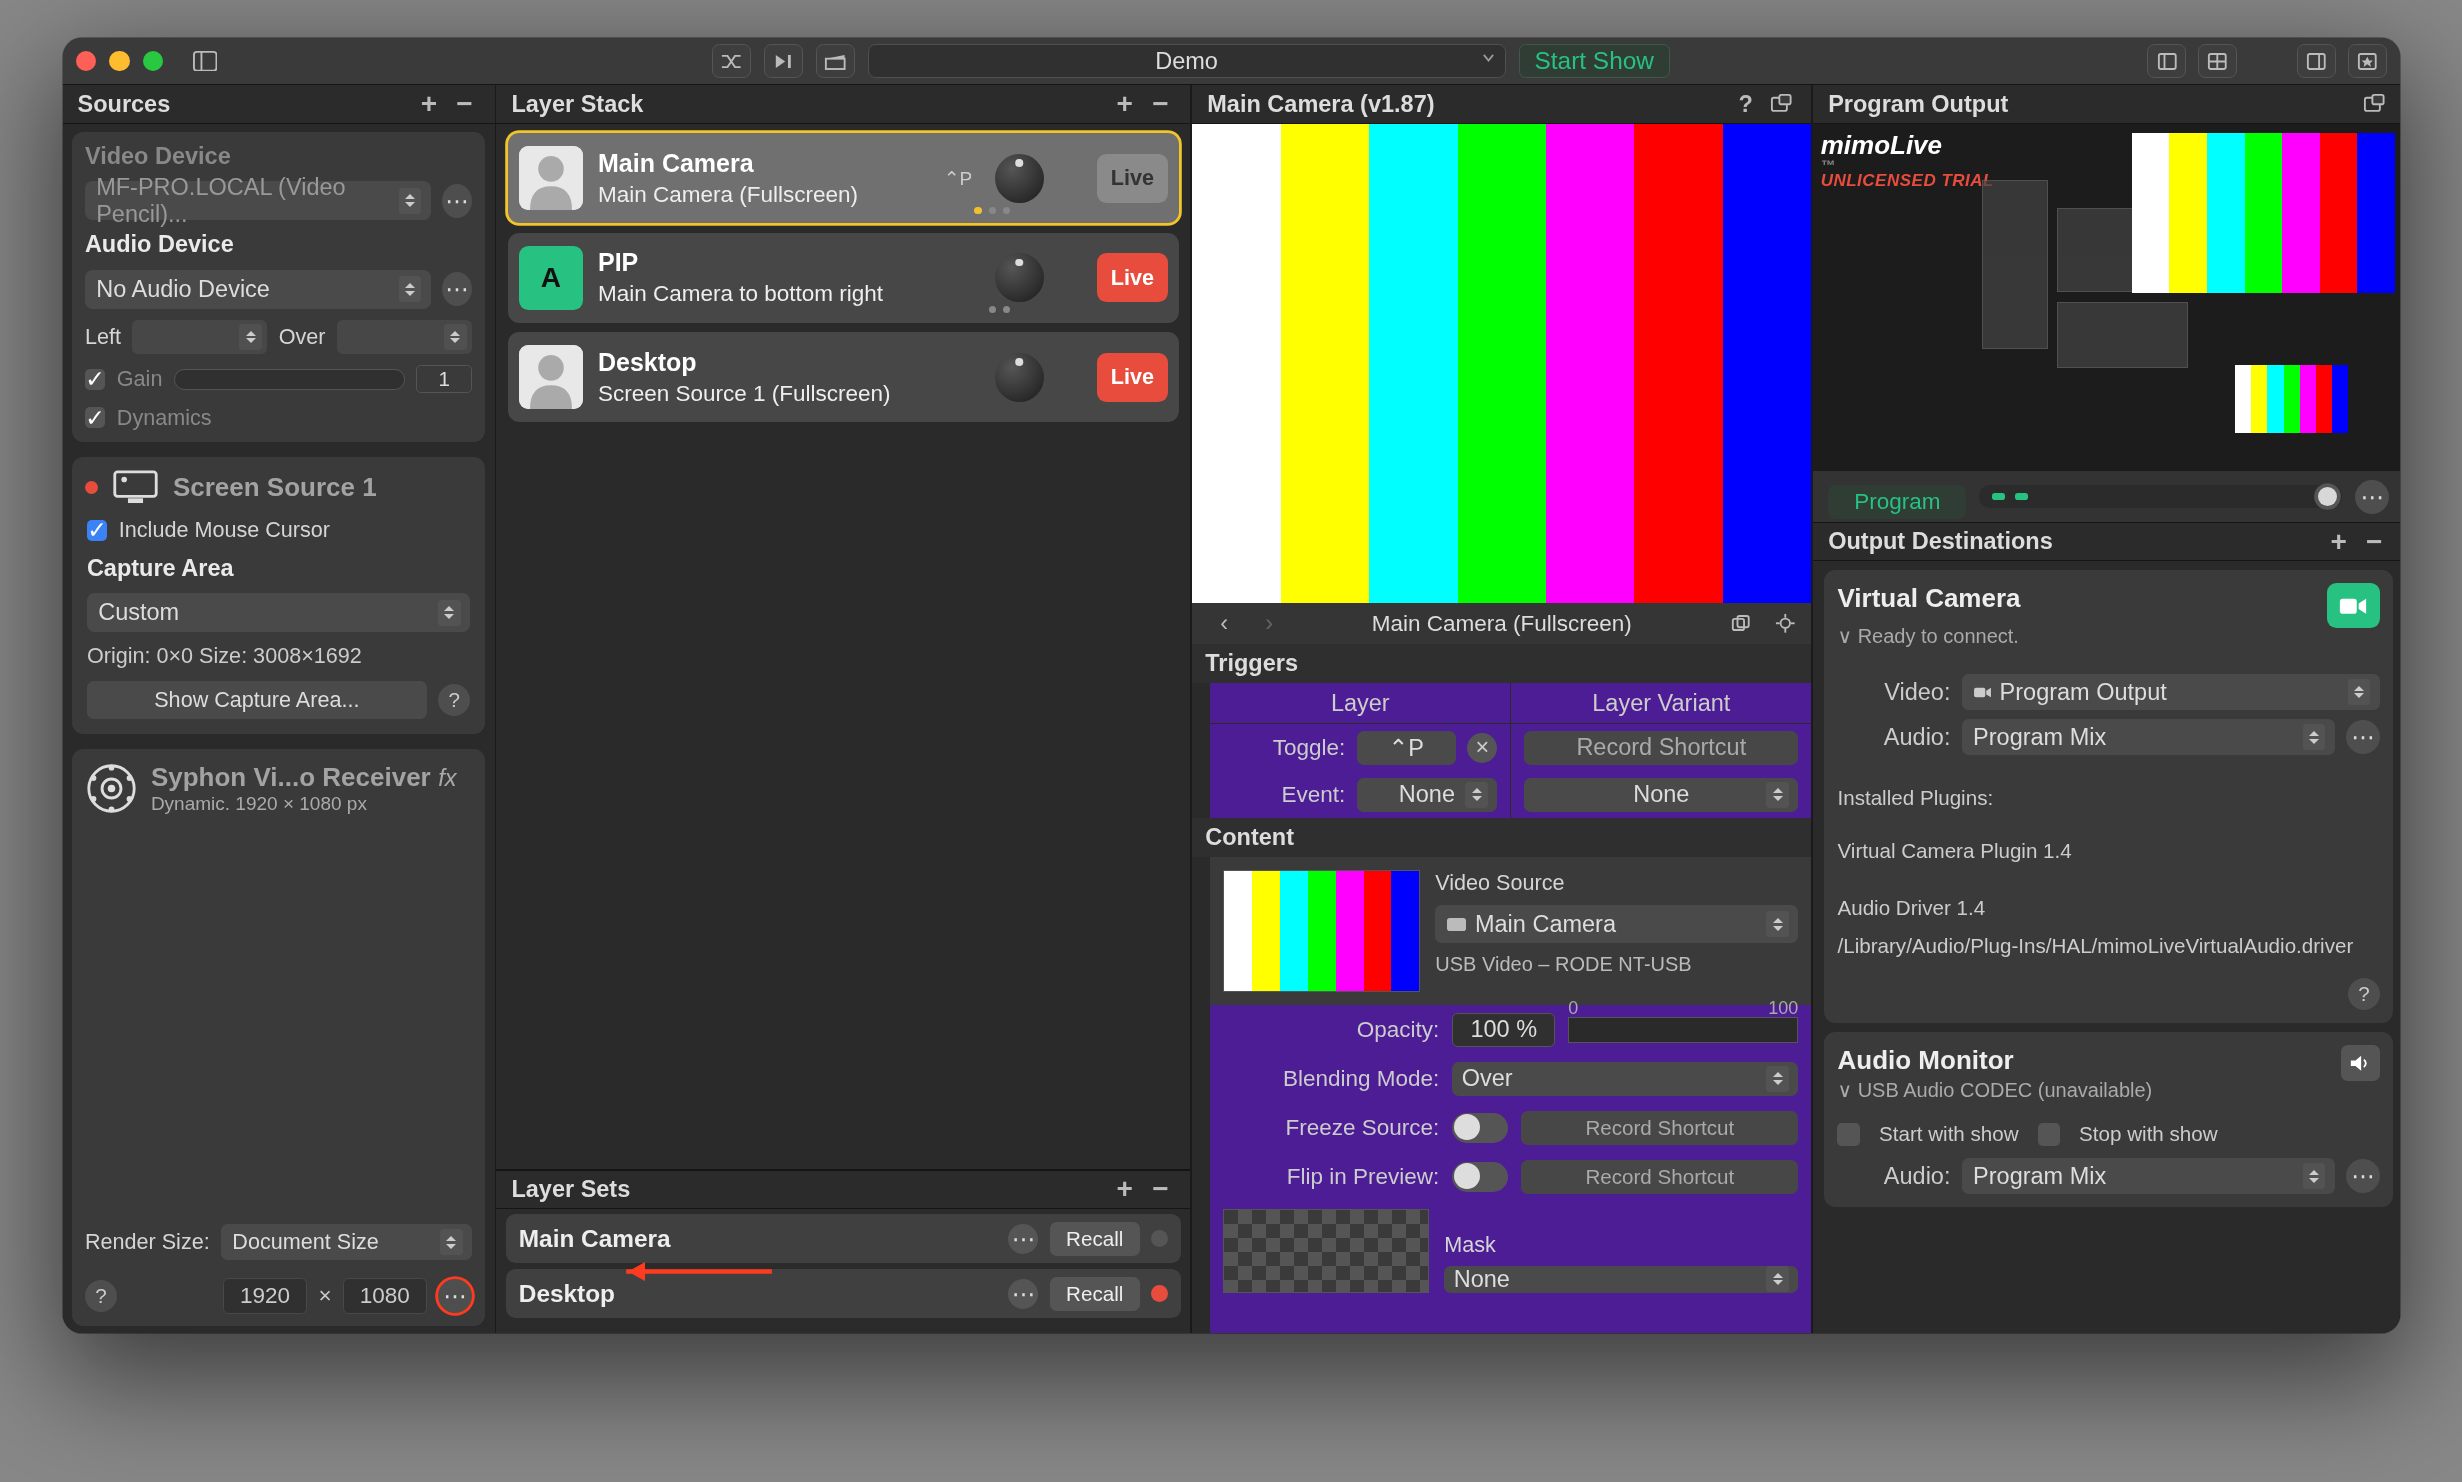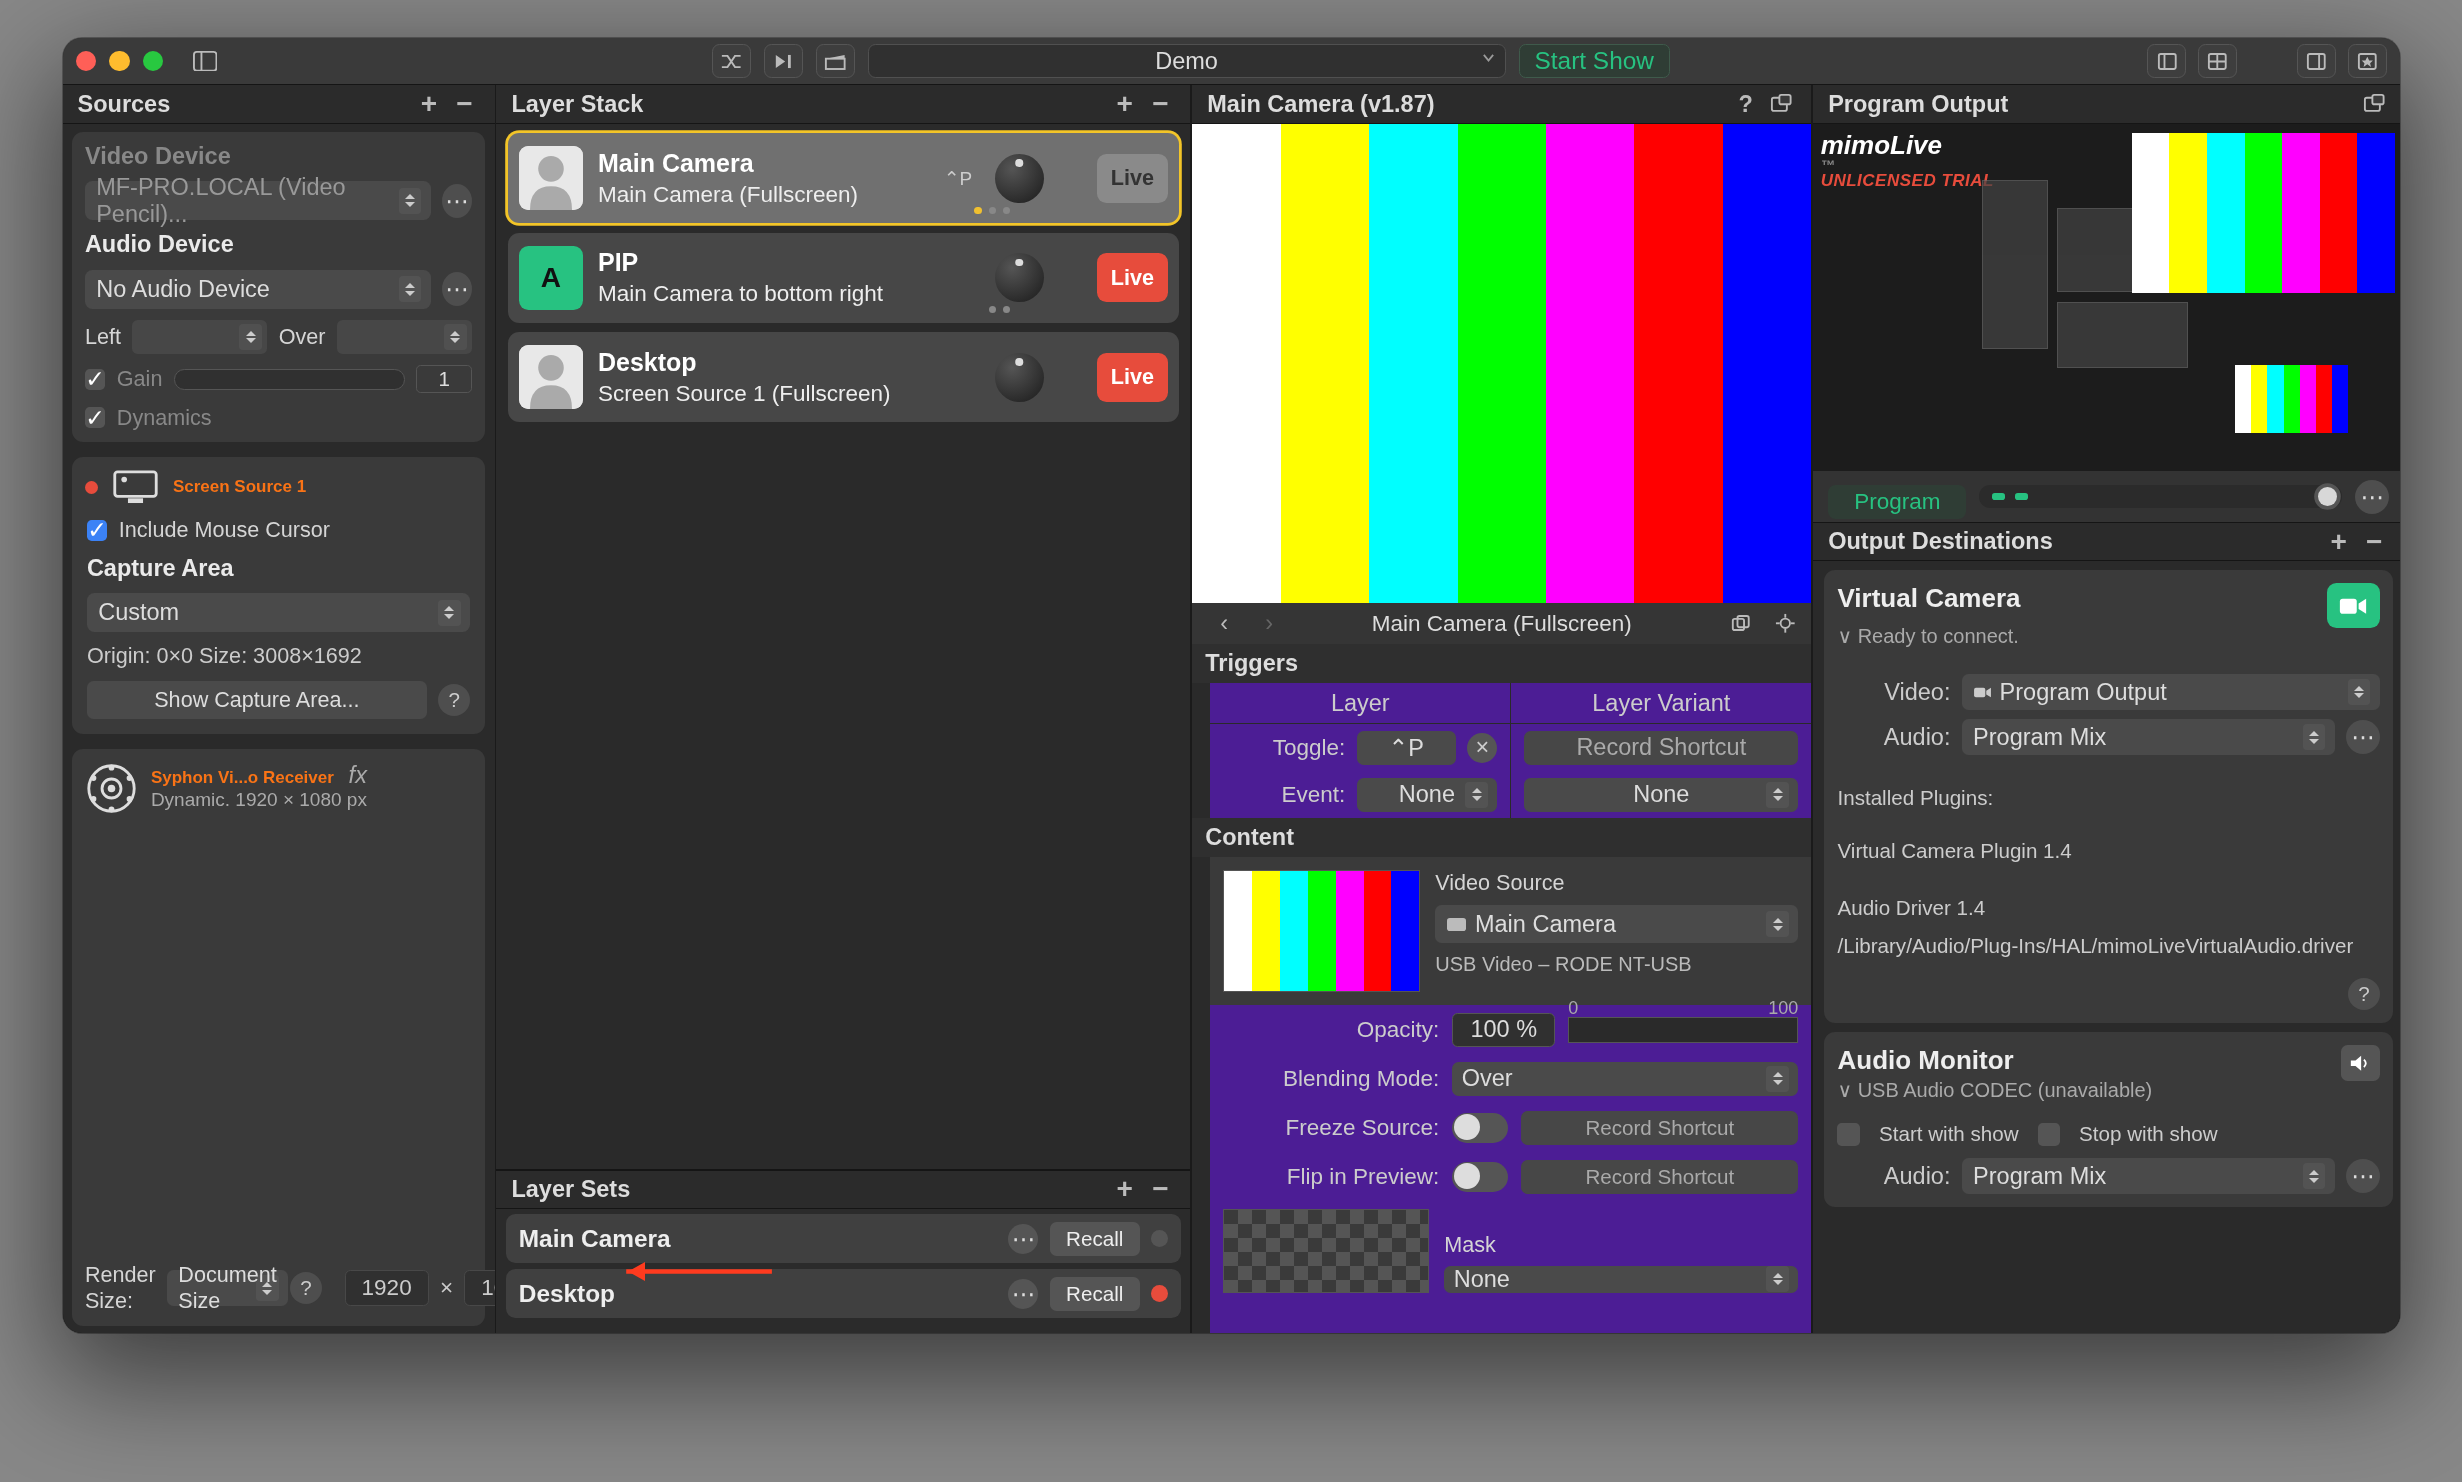--- a/index.html
+++ b/index.html
@@ -71,31 +71,31 @@
   .micro-select .sel-arrows{right:5.6px;}
   .chk{width:20.6px;height:20.6px;border-radius:4.7px;background:#555;display:inline-flex;align-items:center;justify-content:center;color:#fff;flex:0 0 auto;}
   .chk.on{background:var(--accent-blue);}
   .slider-track{flex:1;height:20.6px;background:#303030;border-radius:10.3px;border:0.9px solid #555;}
   .num-box{width:56px;height:28px;background:#3a3a3a;border:0.9px solid #555;border-radius:4.7px;display:flex;align-items:center;justify-content:center;color:#ddd;font-size:20.6px;}
   .src-panel{margin:7.5px 9.4px;background:var(--bg-panel);border-radius:11.3px;display:flex;flex-direction:column;}
   .src-top{display:flex;align-items:center;gap:13px;padding:11.3px 13px;}
   .rec-dot{width:13px;height:13px;background:#e74c3c;border-radius:50%;}
   .mon-icon{width:49px;height:38px;position:relative;}
   .mon-icon svg{width:100%;height:100%;}
-  .src-title{font-size:17px;font-weight:600;color:#f97316;}
+  .src-title{font-size:26px;font-weight:600;color:#a3a3a3;}
   .src-inner{padding:0 15px 15px;display:flex;flex-direction:column;gap:11.3px;}
   .btn-wide{height:38px;background:#4a4a4a;border-radius:6.6px;display:flex;align-items:center;justify-content:center;color:#ddd;font-size:21.6px;}
   .help-circ{width:32px;height:32px;border-radius:50%;background:#4e4e4e;display:flex;align-items:center;justify-content:center;color:#ccc;font-size:20.6px;}
   
   .syphon-panel{margin:7.5px 9.4px;background:var(--bg-panel);border-radius:11.3px;flex:1;display:flex;flex-direction:column;}
   .syphon-head{display:flex;gap:13px;padding:13px;}
   .syphon-icon{width:53px;height:53px;}
   .syphon-icon svg{width:100%;height:100%;}
   .fx{font-style:italic;color:#aaa;margin-left:auto;}
-  .syphon-foot{padding:11.3px 13px;display:flex;gap:2px;}
+  .syphon-foot{padding:11.3px 13px;display:flex;flex-direction:column;gap:18px;}
   .rs-row{display:flex;align-items:center;gap:11.3px;}
   .rs-sel{flex:1;height:36px;background:#4a4a4a;border-radius:6.6px;position:relative;display:flex;align-items:center;padding:0 11.3px;color:#ddd;font-size:21.6px;}
   .dim-box{width:84px;height:36px;background:#303030;border:0.9px solid #484848;border-radius:5.6px;display:flex;align-items:center;justify-content:center;color:#ccc;font-size:22.5px;}
   .more-circ{width:34px;height:34px;border-radius:50%;background:#4e4e4e;display:flex;align-items:center;justify-content:center;color:#ddd;}
   .more-circ.hl{box-shadow:0 0 0 2.8px #ff3b1f;}
   .arrow-anno{position:absolute;left:535px;bottom:38px;pointer-events:none;}
   
   .layer-list{padding:9.4px 11.3px;display:flex;flex-direction:column;gap:9.4px;}
   .layer{background:var(--bg-inset);border-radius:11.3px;display:flex;align-items:center;gap:15px;padding:9.4px 11.3px;height:90px;position:relative;}
   .layer.sel{box-shadow:0 0 0 2.8px var(--sel-border);background:#707070;}

